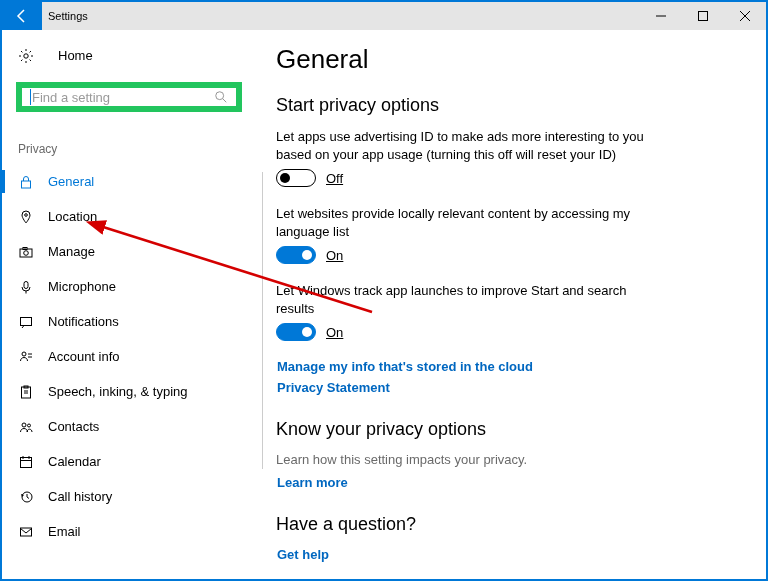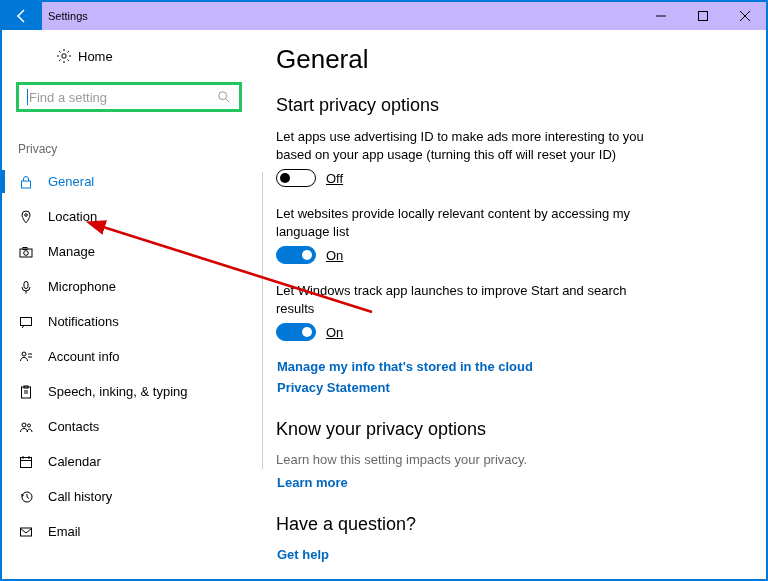--- a/index.html
+++ b/index.html
@@ -1,32 +1,32 @@
 <!DOCTYPE html>
 <html><head>
   <meta charset="utf-8">
   <style>
     * { margin: 0; padding: 0; box-sizing: border-box; font-family: "Segoe UI", Tahoma, sans-serif; }
     body { width: 768px; height: 581px; background: #fff; border: 2px solid #0078d7; overflow: hidden; position: relative; }
 
-    .titlebar { height: 28px; display: flex; align-items: center; background: #c4b5fd; }
+    .titlebar { height: 28px; display: flex; align-items: center; background: #e5e5e5; }
     .back-btn { width: 40px; height: 28px; background: #0078d7; display: flex; align-items: center; justify-content: center; }
     .back-btn svg { width: 16px; height: 16px; }
     .title-text { font-size: 11px; padding-left: 6px; color: #000; }
     .win-controls { margin-left: auto; display: flex; }
     .win-btn { width: 42px; height: 28px; display: flex; align-items: center; justify-content: center; }
     .win-btn svg { width: 10px; height: 10px; }
 
     .main-area { display: flex; height: calc(100% - 28px); }
     .sidebar { width: 254px; padding: 10px 0; }
-    .home-row { display: flex; align-items: center; padding: 8px 16px; gap: 6px; margin-bottom: 10px; margin-left: 38px; }
+    .home-row { display: flex; align-items: flex-start; padding: 8px 16px; gap: 24px; margin-bottom: 10px; }
     .home-row .icon { width: 16px; display: flex; justify-content: center; }
     .home-row span.lbl { font-size: 13px; color: #000; }
 
-    .search-box { margin: 0 14px 24px 14px; border: 3px solid #22c55e; height: 30px; display: flex; align-items: center; padding: 0 8px; }
+    .search-box { margin: 0 14px 24px 14px; border: 6px solid #22c55e; height: 30px; display: flex; align-items: center; padding: 0 8px; }
     .search-box input { border: none; outline: none; flex: 1; font-size: 13px; color: #000; font-style: normal; }
     .search-box input::placeholder { color: #9a9a9a; }
     .search-box .cursor { width:1px; height:16px; background:#0078d7; margin-right:1px;}
     .search-box svg { width: 14px; height: 14px; }
 
     .section-head { font-size: 12px; color: #6a6a6a; padding: 6px 16px 8px; }
     .nav-item { display: flex; align-items: center; padding: 10px 16px; gap: 14px; position: relative; }
     .nav-item .icon { width: 16px; display:flex; justify-content:center; }
     .nav-item span.lbl { font-size: 13px; color: #000; }
     .nav-item.active span.lbl { color: #0078d7; }

